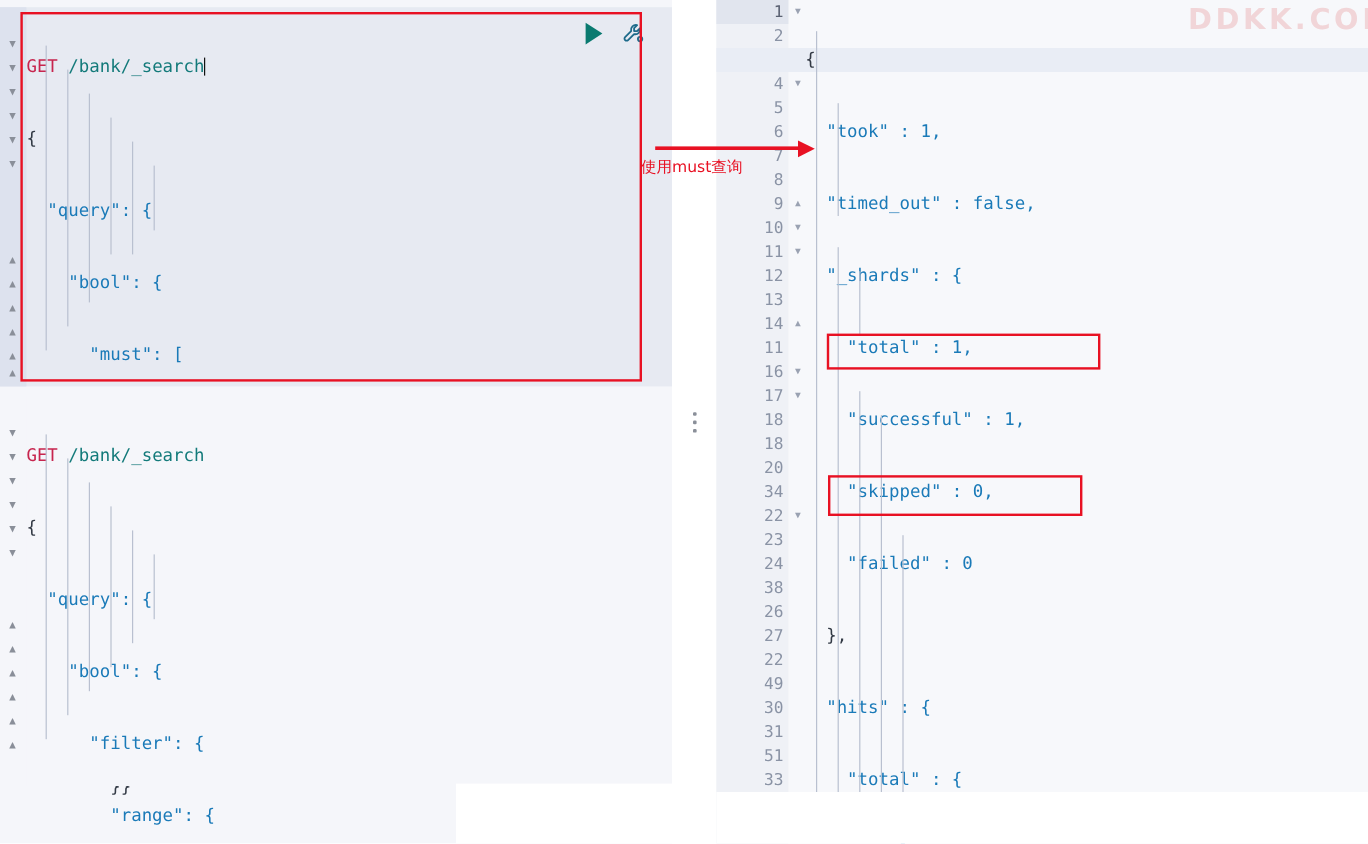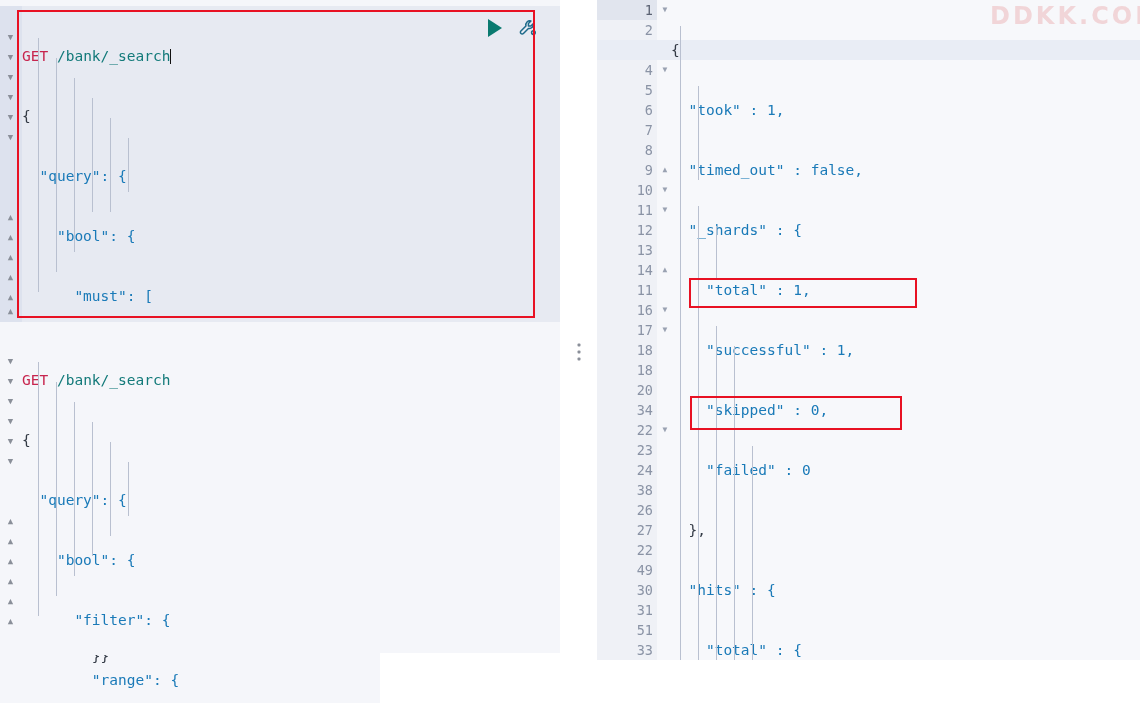--- a/index.html
+++ b/index.html
@@ -462,14 +462,19 @@
 
     <div class="redbox" id="box-max-score"></div>
     <div class="redbox" id="box-score"></div>
 
     <div id="right-bottom-band"></div>
 
   </div>
 
   <div class="watermark" id="watermark-top">DDKK.COM</div>
 
+  <div id="annotation">
+    <div id="arrow-line"></div>
+    <div id="arrow-head"></div>
+    <div id="annotation-text">使用must查询</div>
+  </div>
 
 </div>
 
 </body></html>

